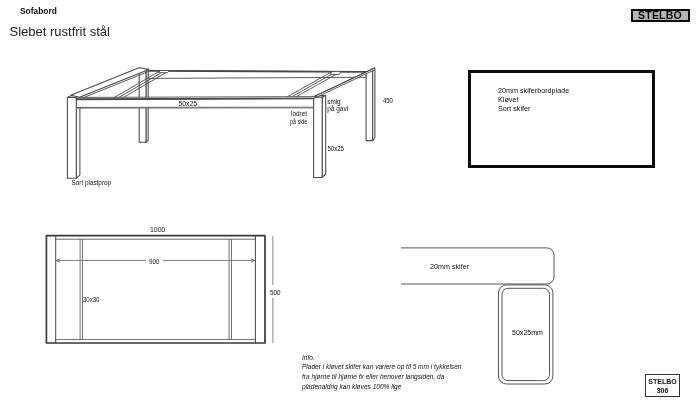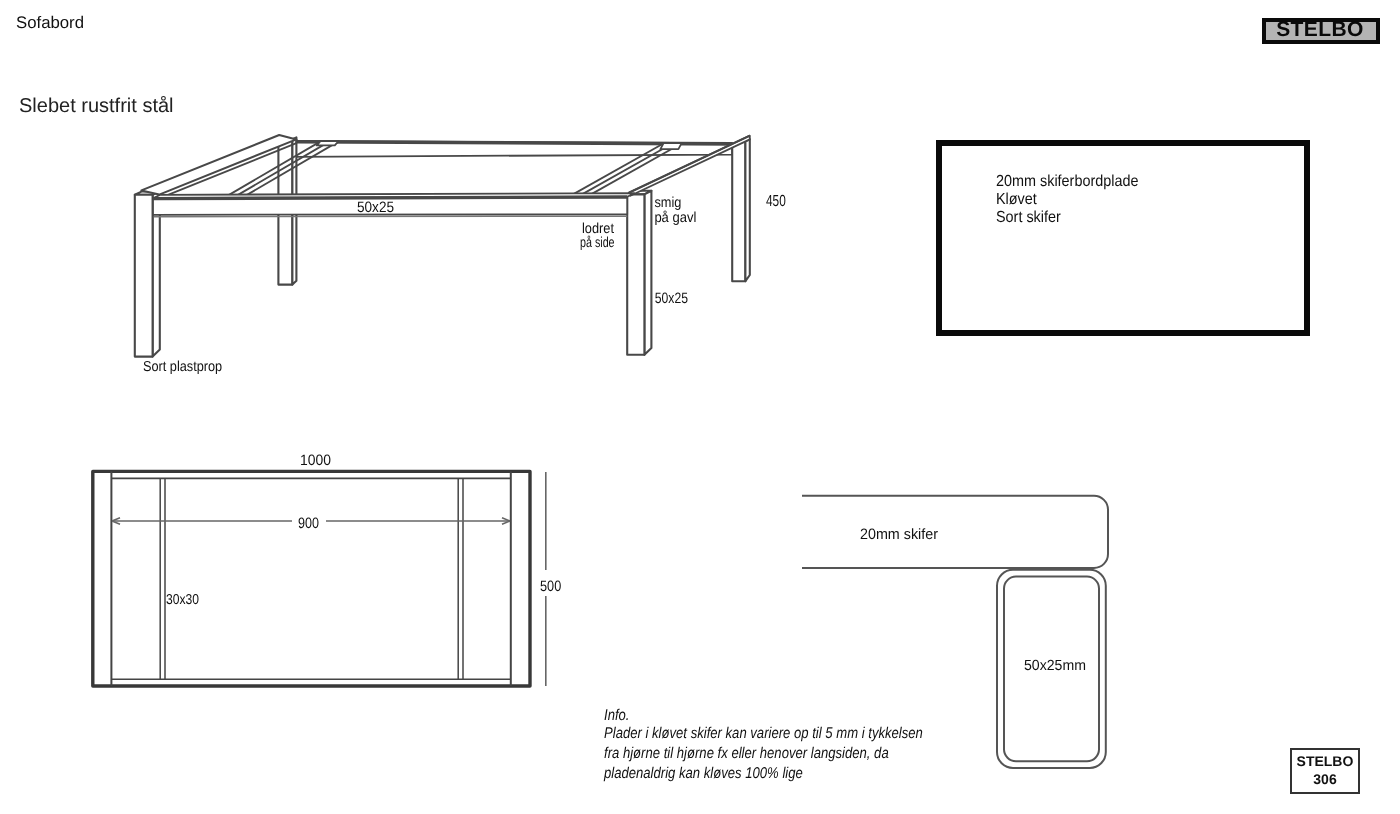--- a/index.html
+++ b/index.html
@@ -3,23 +3,23 @@
 <meta charset="utf-8">
 <style>
   html,body{margin:0;padding:0;}
   body{width:700px;height:407px;background:#ffffff;position:relative;overflow:hidden;
        font-family:"Liberation Sans", sans-serif;}
   .abs{position:absolute;}
 </style>
 </head>
 <body>
 
-<div class="abs" style="left:8px;top:6px;font-size:8.4px;font-weight:normal;color:#111;">Sofabord</div>
+<div class="abs" style="left:20px;top:6px;font-size:8.4px;font-weight:bold;color:#111;">Sofabord</div>
 
-<div class="abs" style="left:9.5px;top:24px;font-size:10px;color:#222;margin-top:24px;">Slebet rustfrit stål</div>
+<div class="abs" style="left:9.5px;top:24px;font-size:13px;color:#222;">Slebet rustfrit stål</div>
 
 <div class="abs" style="left:630.5px;top:8.5px;width:55px;height:9px;background:#b4b4b4;border:2.2px solid #0a0a0a;
      text-align:center;line-height:9.5px;font-size:10.5px;font-weight:bold;color:#0a0a0a;letter-spacing:0.2px;">STELBO</div>
 
 <div class="abs" style="left:468px;top:70px;width:181px;height:92px;border:3px solid #0a0a0a;"></div>
 
 <div class="abs" style="left:498px;top:85.5px;font-size:8px;color:#111;line-height:9.4px;transform:scaleX(0.9);transform-origin:0 0;">20mm skiferbordplade<br>Kløvet<br>Sort skifer</div>
 
 <div class="abs" style="left:302px;top:352.5px;font-size:7.8px;font-style:italic;color:#111;line-height:9.8px;transform:scaleX(0.84);transform-origin:0 0;">Info.<br>Plader i kløvet skifer kan variere op til 5 mm i tykkelsen<br>fra hjørne til hjørne fx eller henover langsiden, da<br>pladenaldrig kan kløves 100% lige</div>
 

